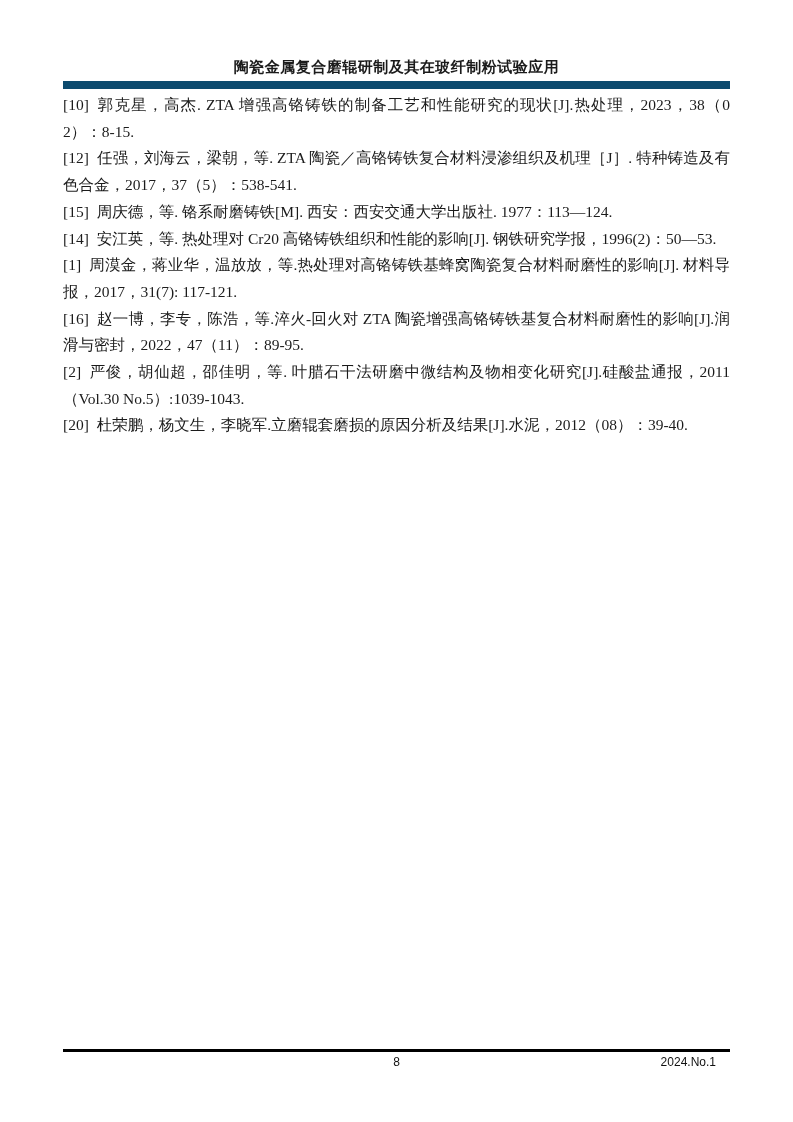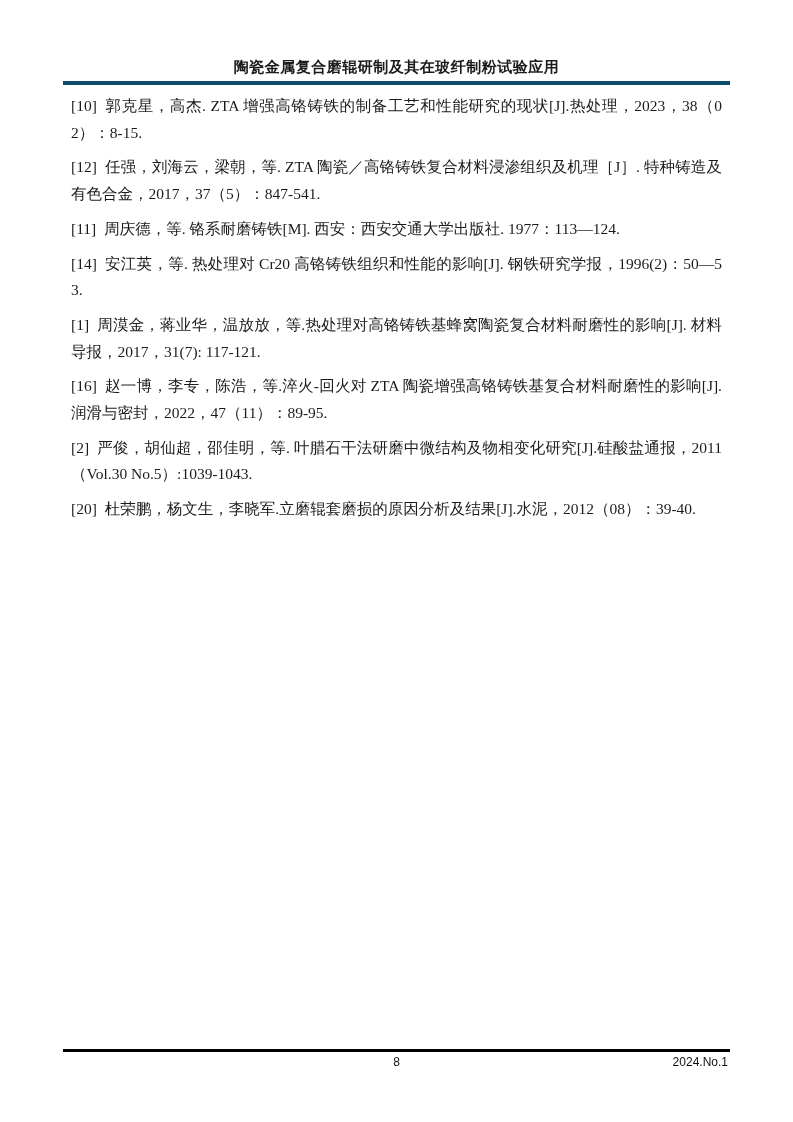--- a/index.html
+++ b/index.html
@@ -17,34 +17,34 @@
     background: #ffffff;
     overflow: hidden;
   }
   .content {
     margin-left: 63px;
     width: 667px;
   }
   .page-header {
     padding-top: 58px;
     padding-bottom: 5px;
-    border-bottom: 4px solid #0c4a6e;
+    border-bottom: 8px solid #0c4a6e;
     text-align: center;
   }
   .header-title {
     font-size: 15px;
     line-height: 18px;
     font-weight: 600;
     letter-spacing: 0.5px;
   }
   .refs {
     margin-top: 3px;
   }
   .ref {
-    margin: 8px;
+    margin: 0;
     font-size: 15.5px;
     line-height: 26.7px;
     text-align: justify;
     word-break: break-all;
   }
   .ref-id {
     margin-right: 8px;
   }
   .page-footer {
     position: absolute;
@@ -65,38 +65,38 @@
     color: #111111;
   }
   .page-num {
     position: absolute;
     left: 0;
     right: 0;
     text-align: center;
   }
   .issue {
     position: absolute;
-    right: 2px;
+    right: 14px;
     top: 0;
   }
 </style>
 </head>
 <body>
 
 <div class="page">
   <div class="content">
 
     <header class="page-header">
       <div class="header-title">陶瓷金属复合磨辊研制及其在玻纤制粉试验应用</div>
     </header>
 
     <main class="refs">
       <p class="ref"><span class="ref-id">[10]</span><span class="ref-text">郭克星，高杰. ZTA 增强高铬铸铁的制备工艺和性能研究的现状[J].热处理，2023，38（02）：8-15.</span></p>
-      <p class="ref"><span class="ref-id">[12]</span><span class="ref-text">任强，刘海云，梁朝，等. ZTA 陶瓷／高铬铸铁复合材料浸渗组织及机理［J］. 特种铸造及有色合金，2017，37（5）：847-541.</span></p>
-      <p class="ref"><span class="ref-id">[11]</span><span class="ref-text">周庆德，等. 铬系耐磨铸铁[M]. 西安：西安交通大学出版社. 1977：113—124.</span></p>
+      <p class="ref"><span class="ref-id">[12]</span><span class="ref-text">任强，刘海云，梁朝，等. ZTA 陶瓷／高铬铸铁复合材料浸渗组织及机理［J］. 特种铸造及有色合金，2017，37（5）：538-541.</span></p>
+      <p class="ref"><span class="ref-id">[15]</span><span class="ref-text">周庆德，等. 铬系耐磨铸铁[M]. 西安：西安交通大学出版社. 1977：113—124.</span></p>
       <p class="ref"><span class="ref-id">[14]</span><span class="ref-text">安江英，等. 热处理对 Cr20 高铬铸铁组织和性能的影响[J]. 钢铁研究学报，1996(2)：50—53.</span></p>
       <p class="ref"><span class="ref-id">[1]</span><span class="ref-text">周漠金，蒋业华，温放放，等.热处理对高铬铸铁基蜂窝陶瓷复合材料耐磨性的影响[J]. 材料导报，2017，31(7): 117-121.</span></p>
       <p class="ref"><span class="ref-id">[16]</span><span class="ref-text">赵一博，李专，陈浩，等.淬火-回火对 ZTA 陶瓷增强高铬铸铁基复合材料耐磨性的影响[J].润滑与密封，2022，47（11）：89-95.</span></p>
       <p class="ref"><span class="ref-id">[2]</span><span class="ref-text">严俊，胡仙超，邵佳明，等. 叶腊石干法研磨中微结构及物相变化研究[J].硅酸盐通报，2011（Vol.30 No.5）:1039-1043.</span></p>
       <p class="ref"><span class="ref-id">[20]</span><span class="ref-text">杜荣鹏，杨文生，李晓军.立磨辊套磨损的原因分析及结果[J].水泥，2012（08）：39-40.</span></p>
     </main>
   </div>
 
   <footer class="page-footer">
     <div class="footer-rule"></div>

